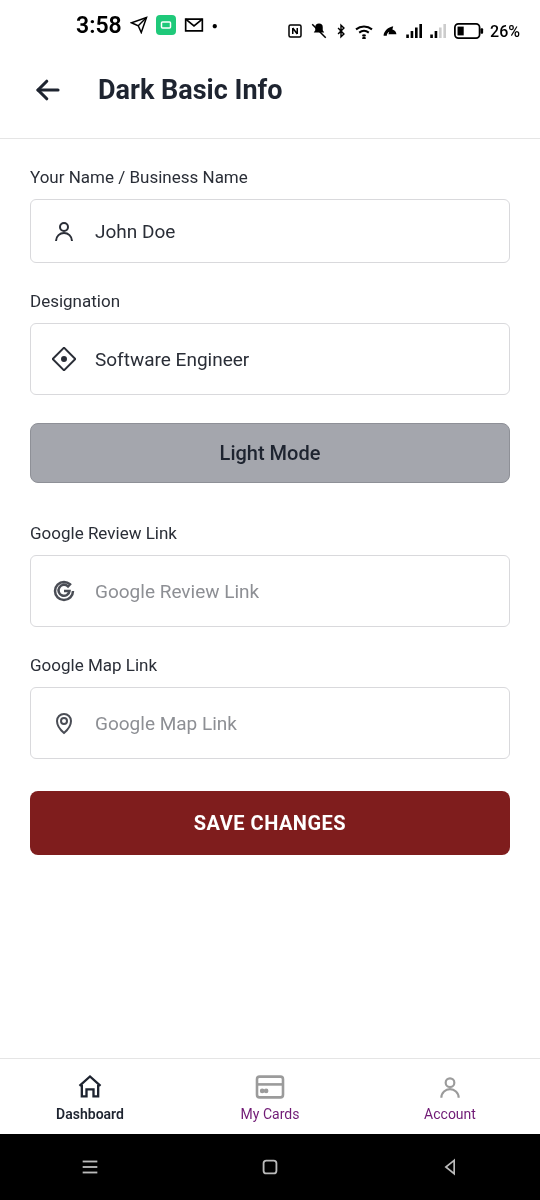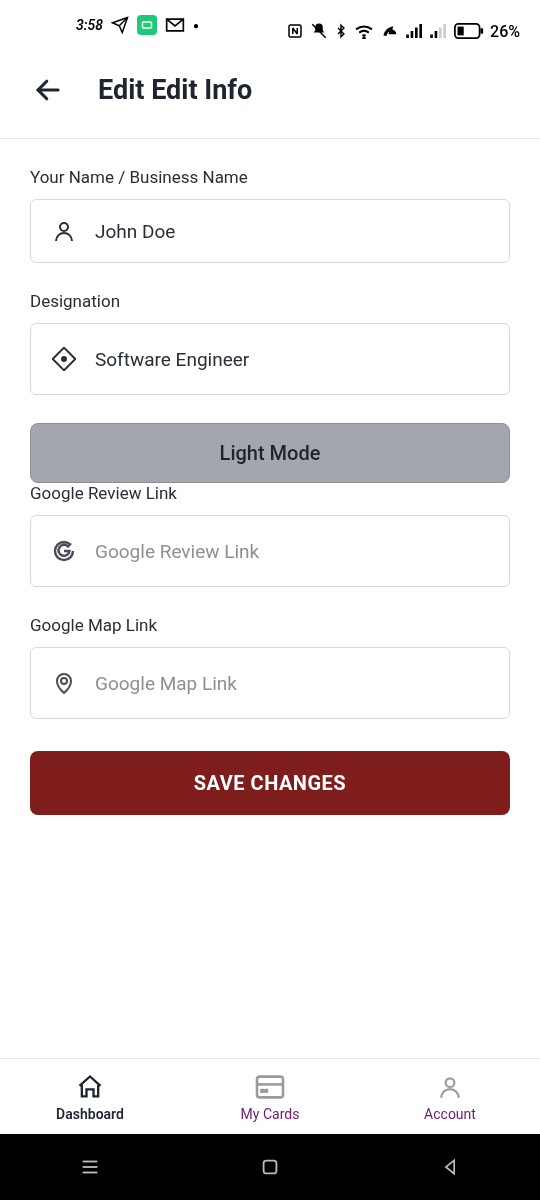--- a/index.html
+++ b/index.html
@@ -1,38 +1,38 @@
 <!DOCTYPE html>
 <html><head>
 <meta charset="utf-8">
 <style>
   * { box-sizing: border-box; margin: 0; padding: 0; font-family: -apple-system, BlinkMacSystemFont, 'Segoe UI', Roboto, sans-serif; }
   body { width: 540px; height: 1200px; background: #fff; overflow: hidden; }
 
   .status-bar { height: 50px; display: flex; align-items: center; justify-content: space-between; padding: 0 20px 0 76px; font-size: 16px; font-weight: 500; }
   .status-left { display: flex; align-items: center; gap: 8px; }
   .status-right { display: flex; align-items: center; gap: 6px; margin-top: 12px; }
-  .status-time { font-weight: 600; font-size: 14px; font-style: italic; }
+  .status-time { font-weight: 600; font-size: 23px; }
   .status-icon { display: inline-flex; align-items: center; }
 
   .header { display: flex; align-items: center; padding: 22px 30px 30px 30px; }
   .back-btn { width: 36px; height: 36px; display: flex; align-items: center; justify-content: center; margin-right: 32px; }
   .header-title { font-size: 27px; font-weight: 700; color: #1e2430; }
   .divider { height: 1px; background: #e5e5e5; width: 100%; }
 
   .form { padding: 28px 30px 0 30px; }
   .field-group { margin-bottom: 28px; }
   .field-label { font-size: 17px; color: #2a2e37; margin-bottom: 12px; display: block; }
   .field-box { border: 1px solid #d9d9dc; border-radius: 6px; display: flex; align-items: center; height: 64px; padding: 0 18px; }
   .field-box.short { height: 72px; }
   .field-icon { width: 30px; display: flex; align-items: center; justify-content: center; margin-right: 16px; color: #2a2e37; }
   .field-input { border: none; outline: none; font-size: 19px; color: #2a2e37; flex: 1; background: transparent; }
   .field-input::placeholder { color: #8d8f94; }
 
-  .mode-row { display: flex; gap: 20px; margin-top: 6px; }
+  .mode-row { display: flex; gap: 20px; margin-bottom: 40px; margin-top: 6px; }
   .mode-btn { flex: 1; height: 60px; border-radius: 8px; display: flex; align-items: center; justify-content: center; font-size: 20px; font-weight: 500; }
   .mode-btn.active { background: #a4a6ad; border: 1px solid #8e9097; color: #1e2430; }
   .mode-btn.inactive { background: #fff; border: 1px solid #cfcfd3; color: #1e2430; }
 
   .save-btn { width: 100%; height: 64px; background: #7f1d1d; color: #fff; border: none; border-radius: 8px; font-size: 20px; font-weight: 700; letter-spacing: 0.5px; margin-top: 4px; }
 
   .bottom-nav { position: absolute; top: 1058px; left: 0; right: 0; height: 76px; border-top: 1px solid #e5e5e5; display: flex; background: #fff; }
   .nav-item { flex: 1; display: flex; flex-direction: column; align-items: center; justify-content: center; gap: 4px; }
   .nav-icon { height: 30px; display: flex; align-items: center; justify-content: center; }
   .nav-label { font-size: 14px; }
@@ -127,21 +127,21 @@
   </div>
 </div>
 
 <div class="header">
   <div class="back-btn">
     <svg width="30" height="30" viewBox="0 0 24 24" fill="none" stroke="#1e2430" stroke-width="2.5" stroke-linecap="round" stroke-linejoin="round">
         <line x1="20" y1="12" x2="4" y2="12"></line>
         <polyline points="11 19 4 12 11 5"></polyline>
       </svg>
   </div>
-  <div class="header-title">Edit Edit Info</div>
+  <div class="header-title">Dark Basic Info</div>
 </div>
 <div class="divider"></div>
 
 <div class="form">
 
   <div class="field-group">
     <label class="field-label">Your Name / Business Name</label>
     <div class="field-box">
       <span class="field-icon">
         <svg width="24" height="24" viewBox="0 0 24 24" fill="none" stroke="#2a2e37" stroke-width="2">

